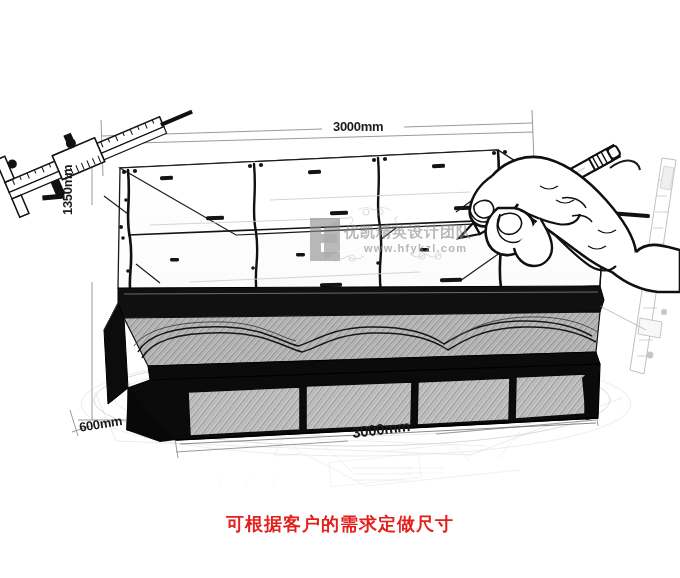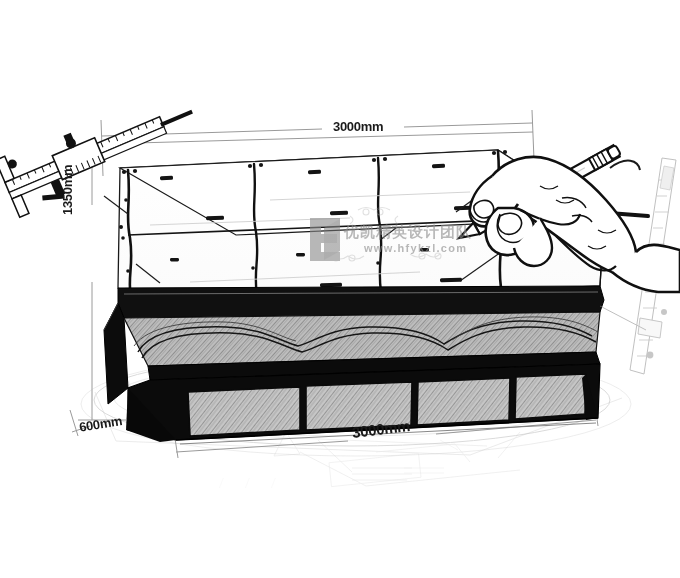--- a/index.html
+++ b/index.html
@@ -323,14 +323,15 @@
         <circle cx="116" cy="50" r="3"></circle>
           <circle cx="132" cy="50" r="3"></circle>
       </g>
       <path d="M4 12 h30 v9 h-19 v7 h16 v9 h-16 v9 h19 v9 H4 Z" fill="#8d8d8d"></path>
       <path d="M18 22 l16 -9 v32 l-16 9 Z" fill="#7e7e7e" opacity=".85"></path>
     </svg>
     <div id="wm-cn">优凯精英设计团队</div>
     <div id="wm-url">www.hfykzl.com</div>
   </div>
 
+  <div id="caption">可根据客户的需求定做尺寸</div>
 
 </div>
 
 </body></html>

